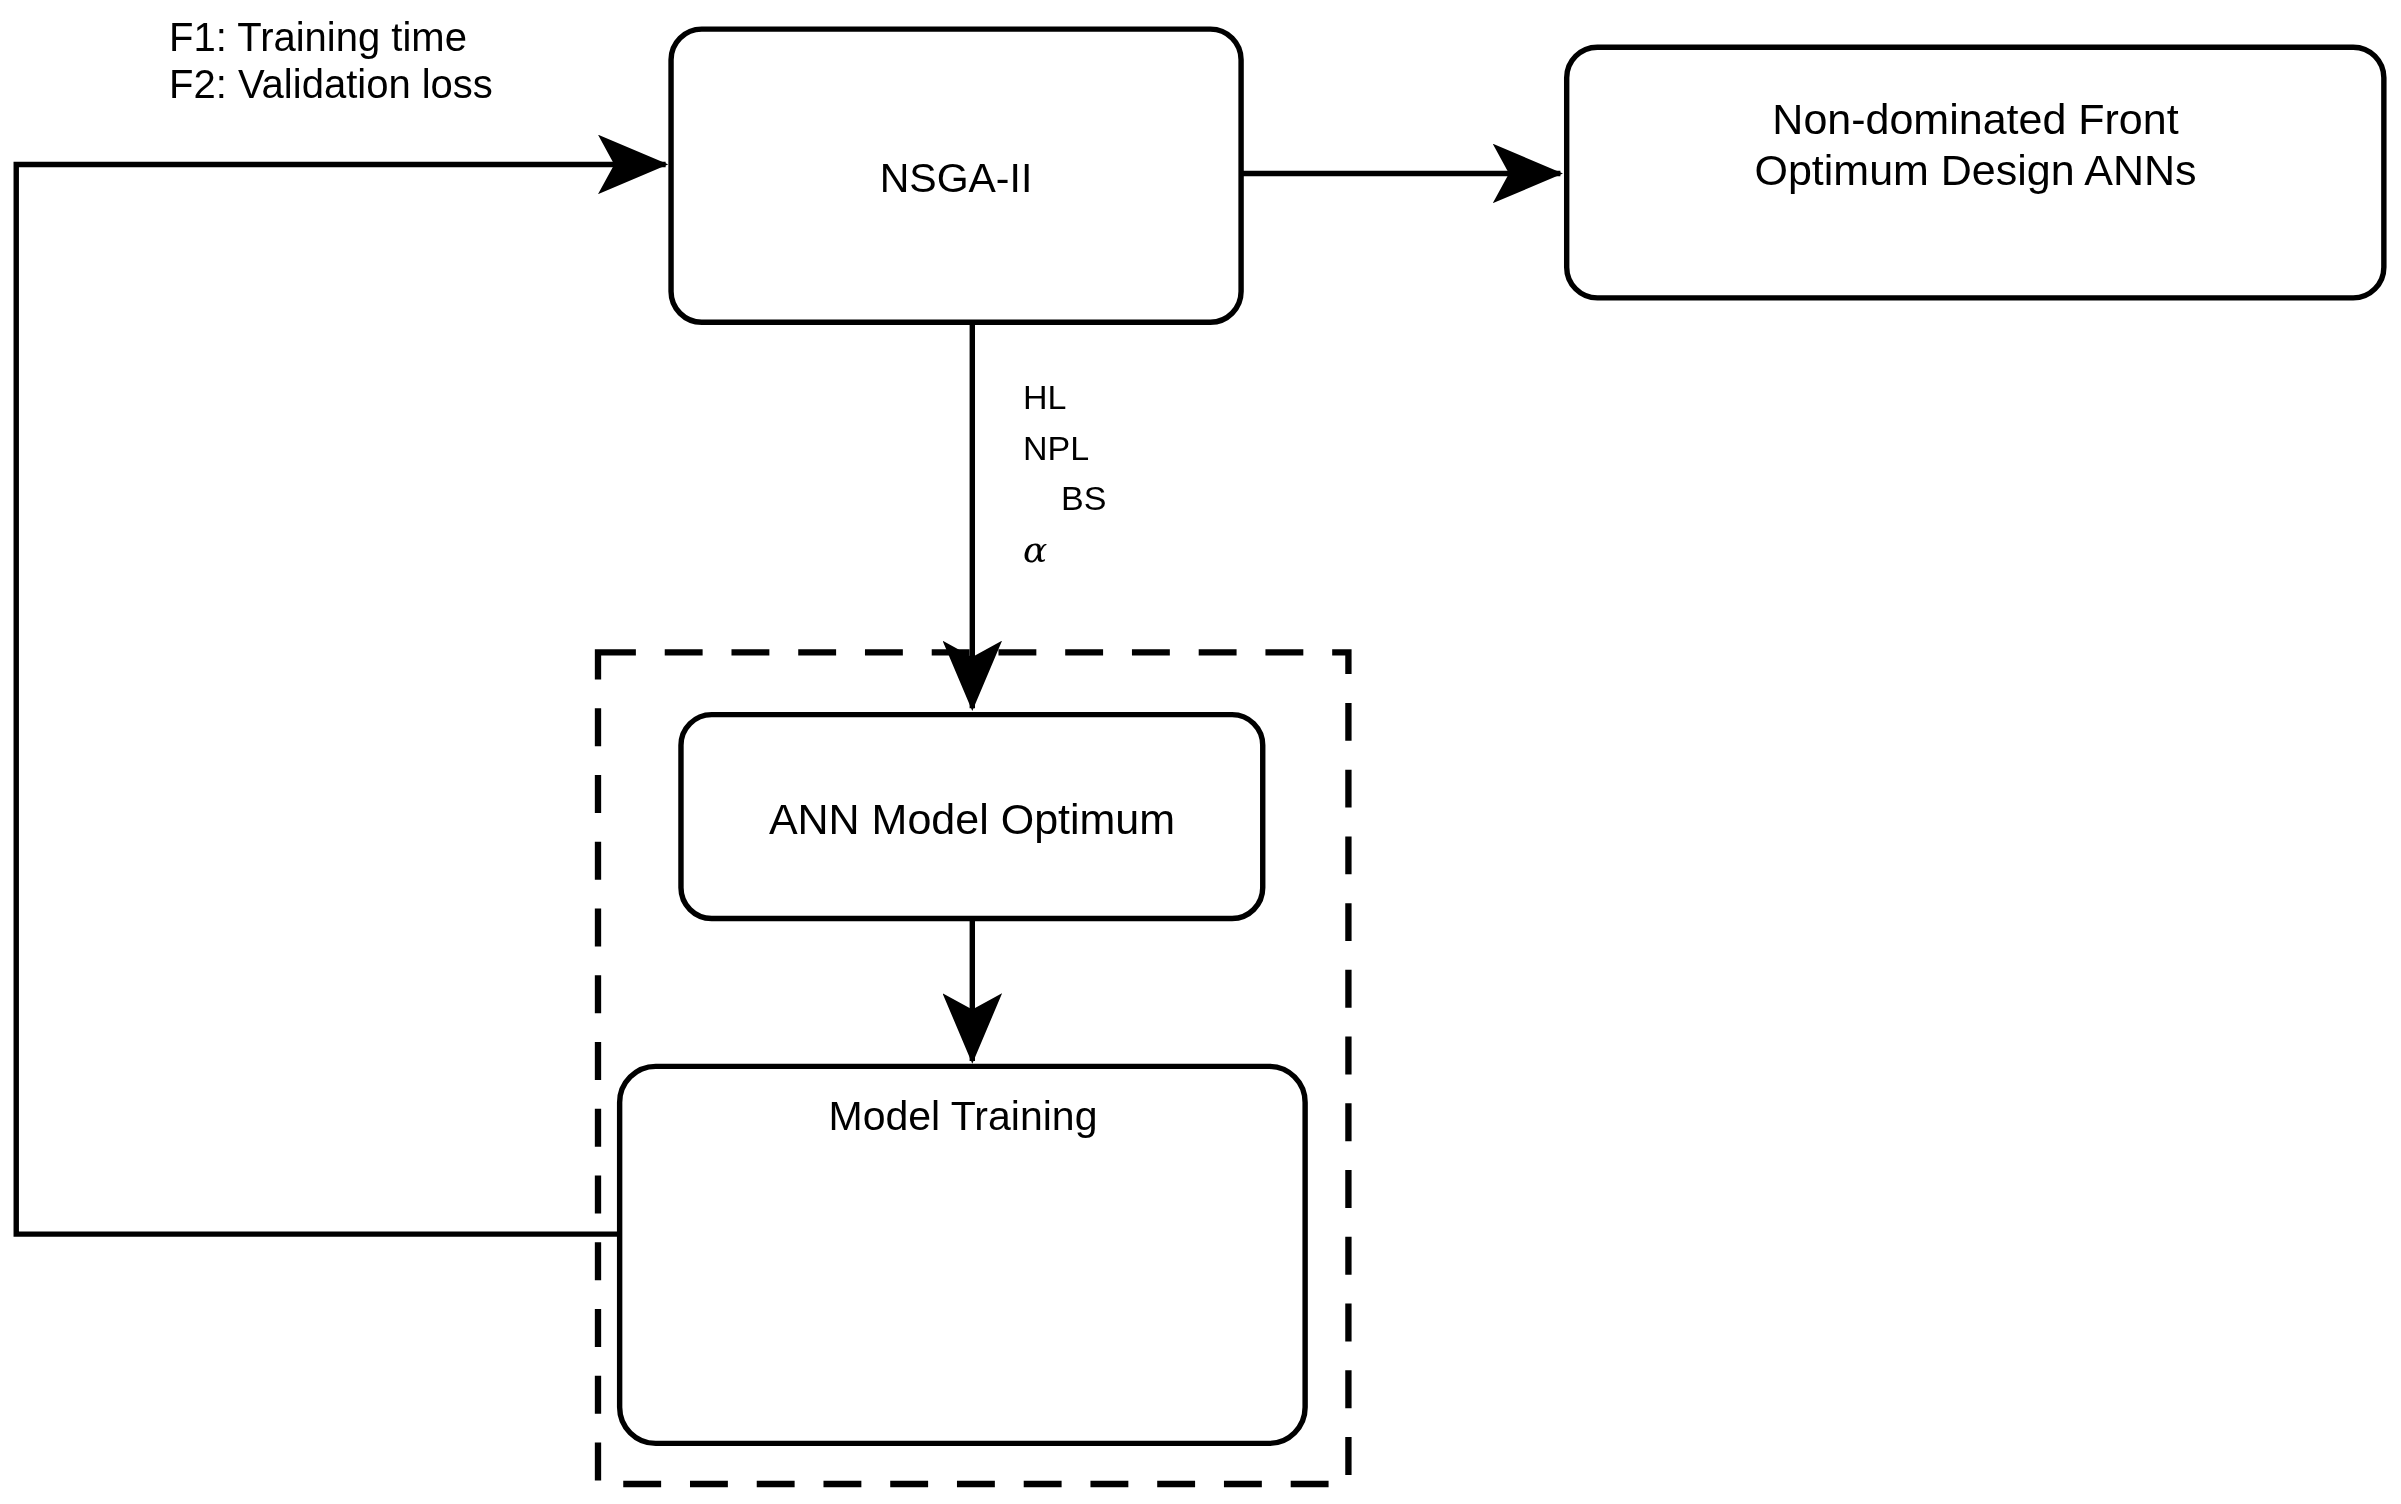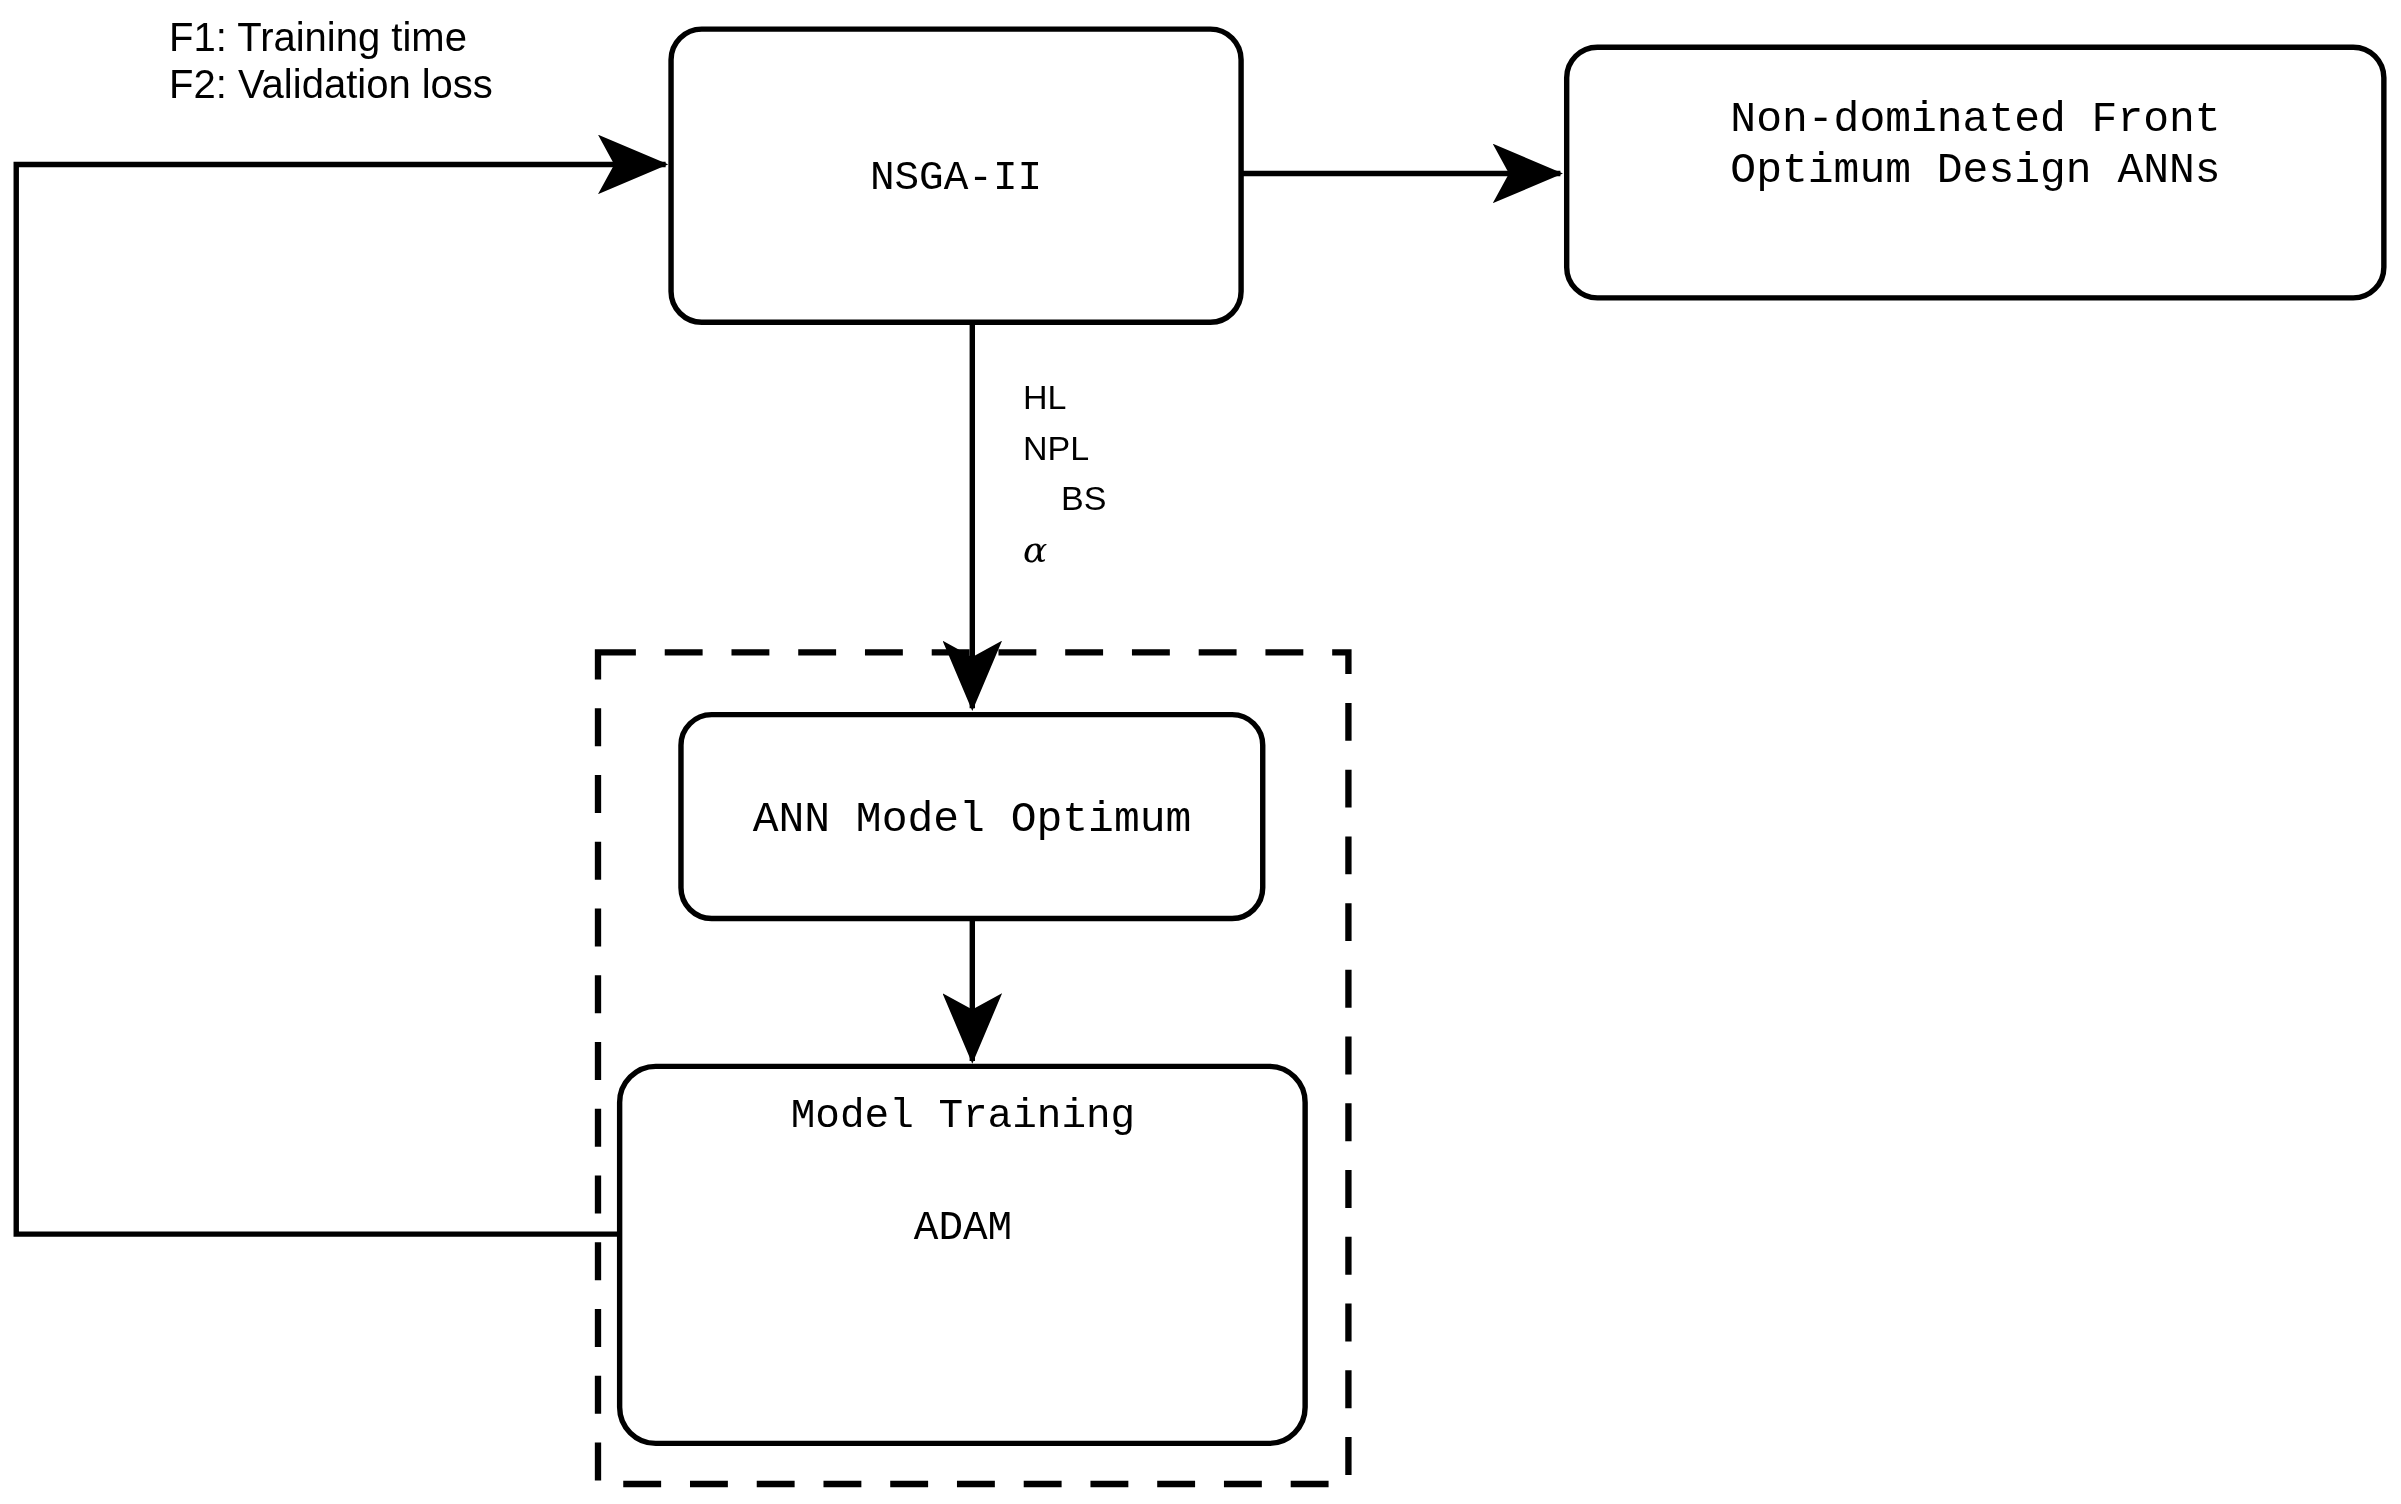--- a/index.html
+++ b/index.html
@@ -22,21 +22,20 @@
     width: 2401px;
     height: 1505px;
   }
   .node-text {
     position: absolute;
     color: #000000;
     text-align: center;
     line-height: 1.16;
     white-space: pre;
     pointer-events: none;
-    font-family: Liberation Mono, monospace;
   }
   .free-text {
     position: absolute;
     color: #000000;
     white-space: pre;
     line-height: 1.22;
   }
   .t-nsga   { font-size: 41px; }
   .t-ndf    { font-size: 43px; }
   .t-ann    { font-size: 43px; }
@@ -86,16 +85,15 @@
   <div class="node-text t-ndf" style="left:1567px; top:146px; width:817px;">Optimum Design ANNs</div>
 
   <div class="free-text t-param" style="left:1023px; top:377px;">HL</div>
   <div class="free-text t-param" style="left:1023px; top:428px;">NPL</div>
   <div class="free-text t-param" style="left:1023px; top:478px;margin-left:38px;">BS</div>
   <div class="free-text t-alpha" style="left:1023px; top:528px;">α</div>
 
   <div class="node-text t-ann" style="left:681px; top:795px; width:582px;">ANN Model Optimum</div>
 
   <div class="node-text t-train-title" style="left:620px; top:1093px; width:686px;">Model Training</div>
-  <div class="node-text t-train-body" style="left:620px; top:1205px; width:686px;">ADAM</div>
 
 </div>
 
 
 </body></html>

